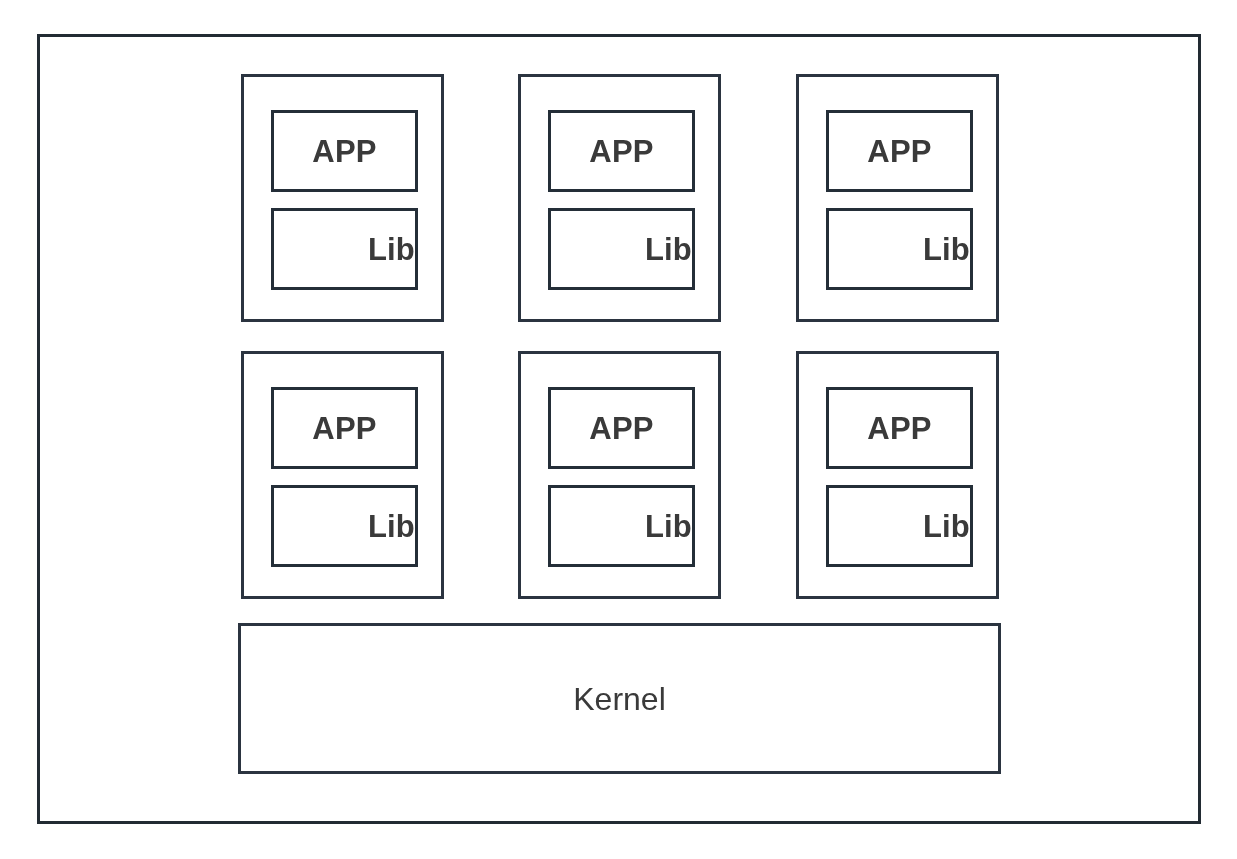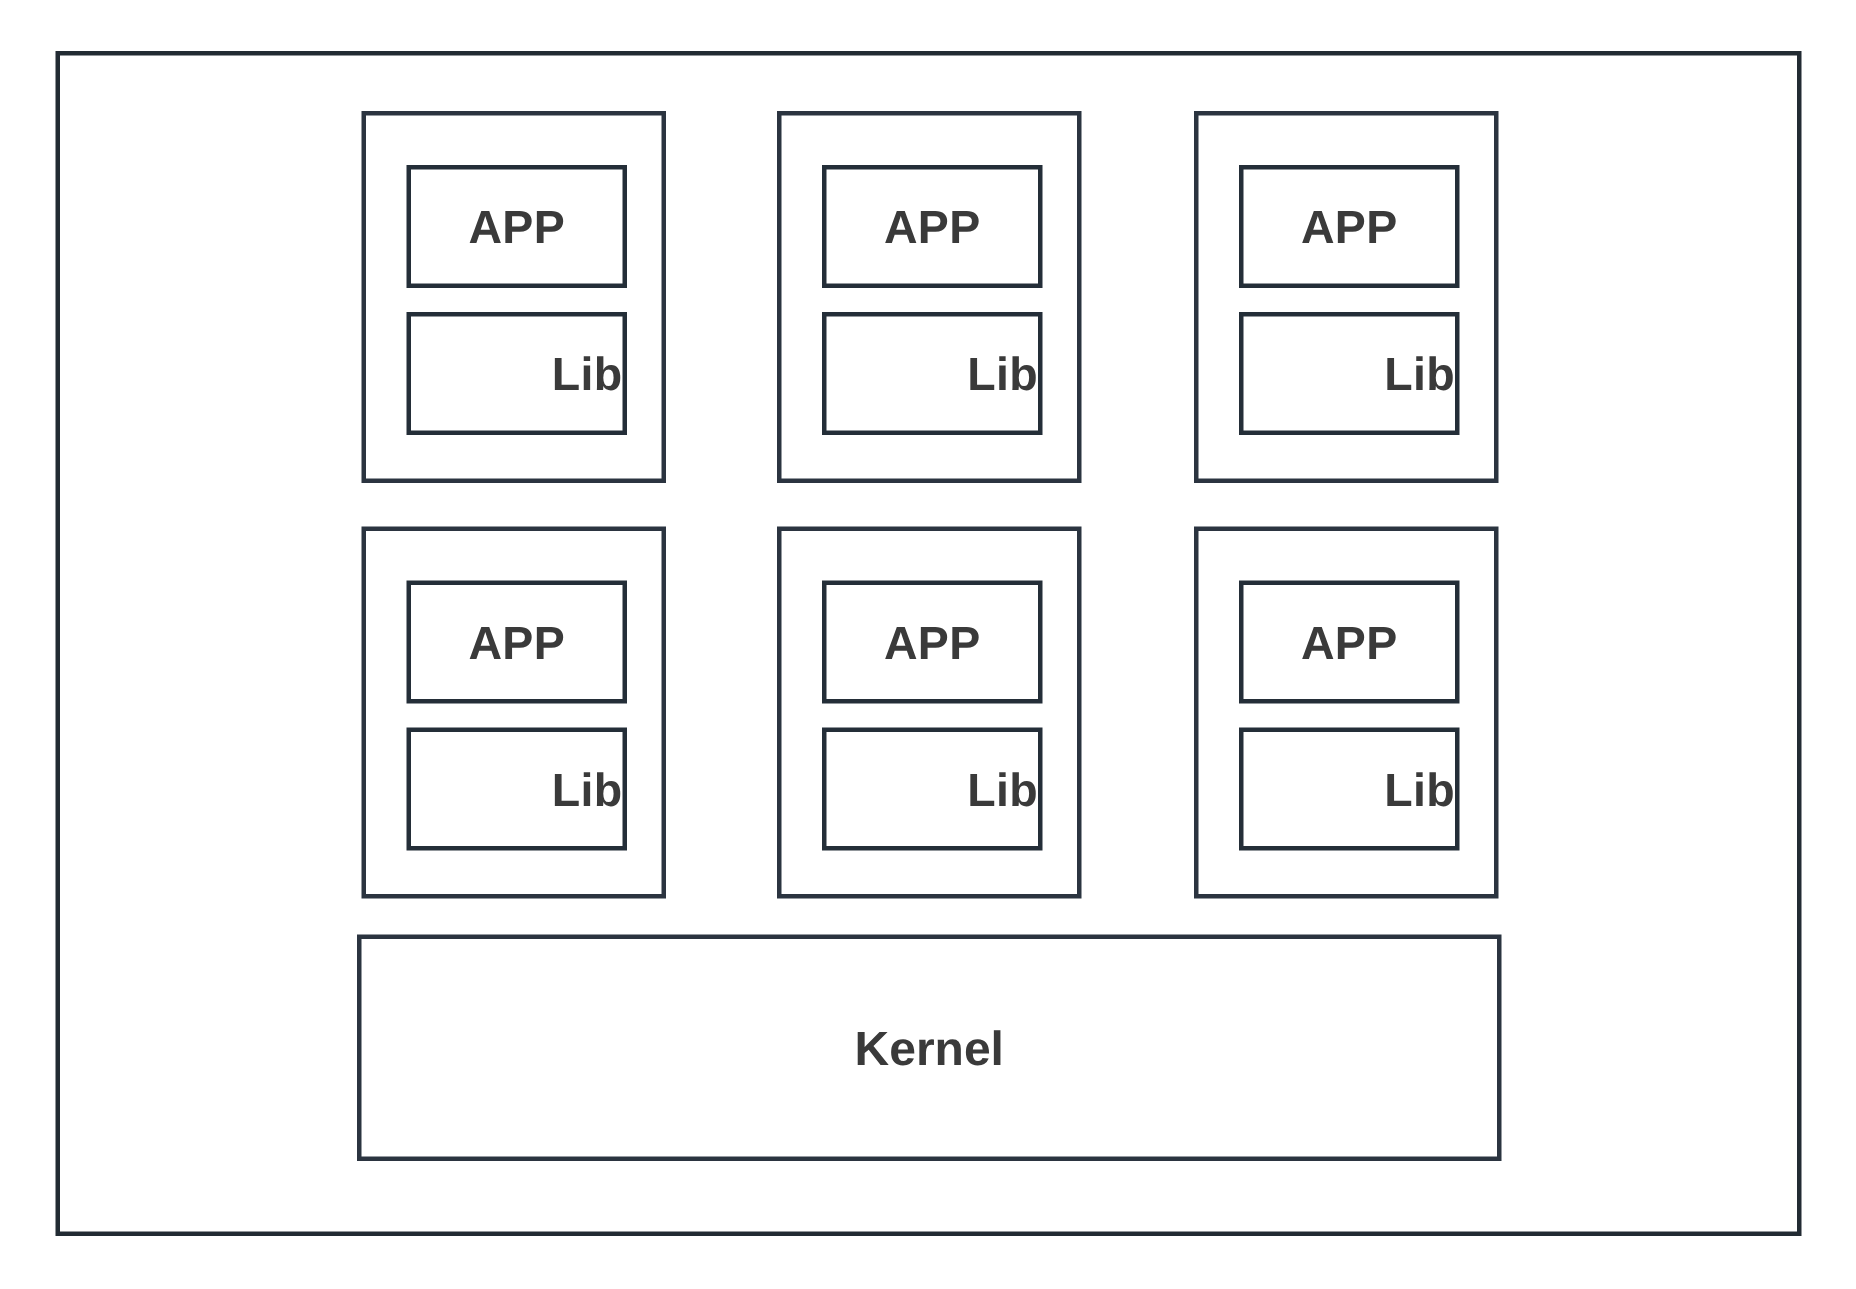--- a/index.html
+++ b/index.html
@@ -74,21 +74,21 @@
     height: 151px;
     border: 3px solid #2b3440;
     box-sizing: border-box;
     background: #ffffff;
     display: flex;
     align-items: center;
     justify-content: center;
   }
   .kernel-label {
     font-size: 32px;
-    font-weight: bold;
+    font-weight: normal;
     color: #3a3a3a;
     line-height: 1;
     white-space: nowrap;
   }
 </style>
 </head>
 <body>
 
 <div id="canvas">
 

